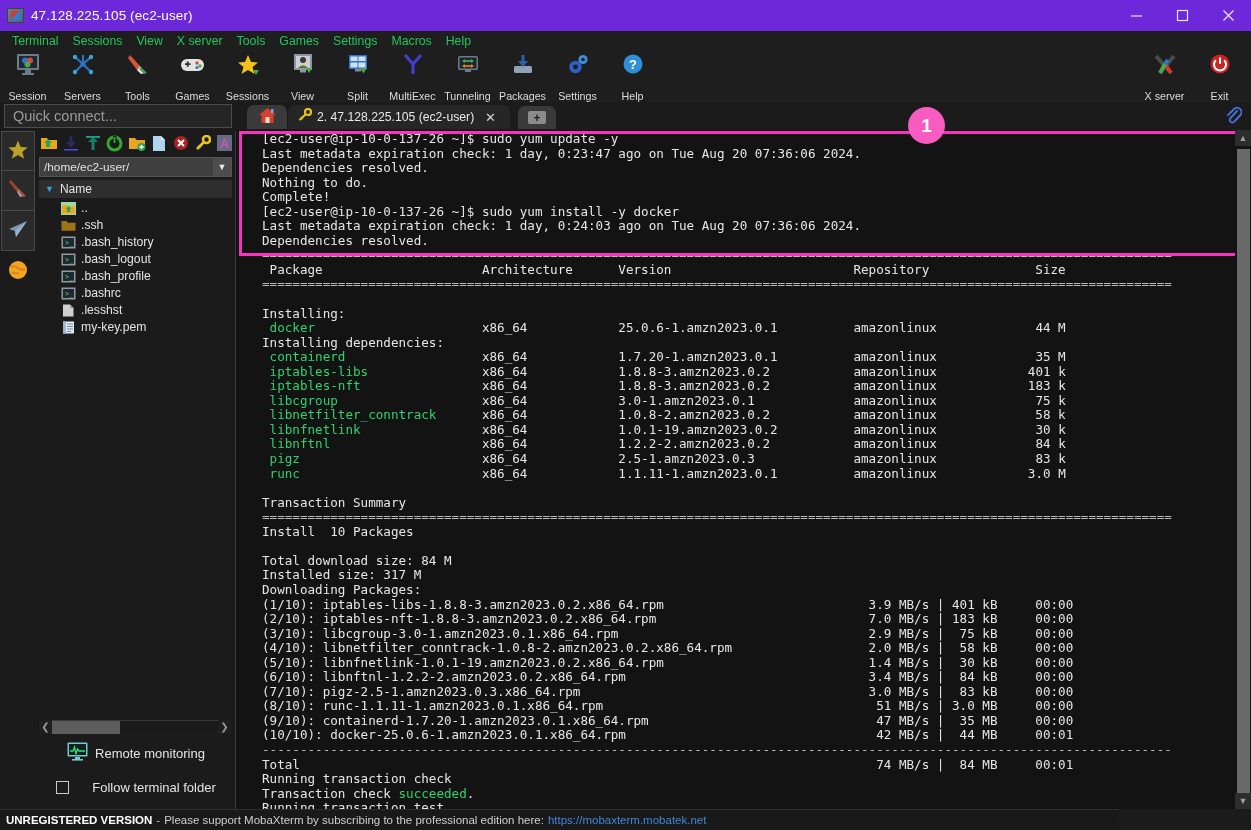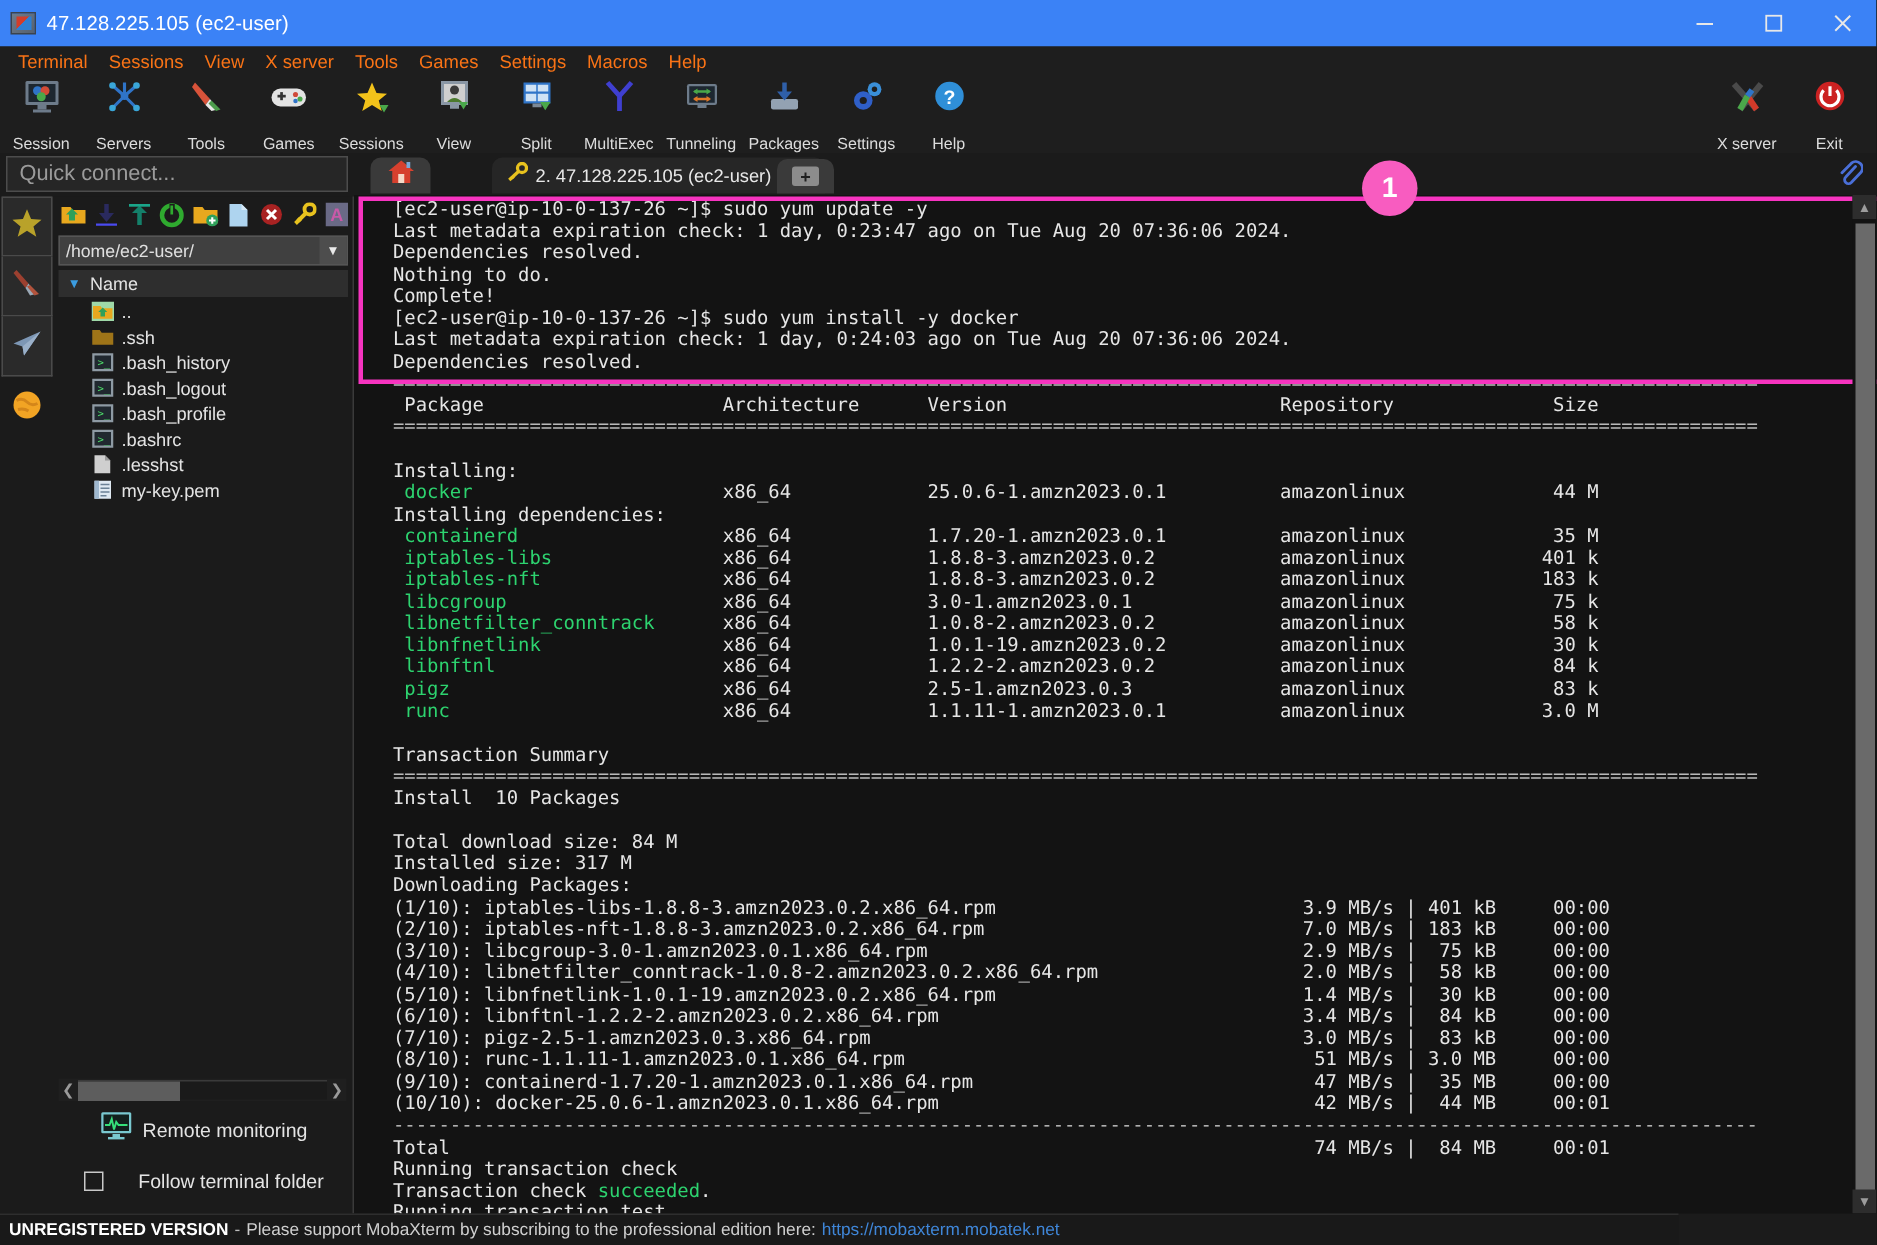--- a/index.html
+++ b/index.html
@@ -7,21 +7,21 @@
     width: 1251px; height: 830px;
     background: #1b1b1b;
     font-family: "Liberation Sans", sans-serif;
     overflow: hidden;
   }
   body { position: relative; }
 
   
   #titlebar {
     position: absolute; left: 0; top: 0; width: 1251px; height: 31px;
-    background: #3b82f6; display: flex; align-items: center;
+    background: #6d28d9; display: flex; align-items: center;
   }
   #title-icon {
     width: 17px; height: 15px; margin-left: 7px; margin-right: 7px;
     background: linear-gradient(135deg,#6f7d8c 0%,#556070 100%);
     border: 1px solid #3b434d; position: relative; flex: none;
   }
   #title-icon::after {
     content:""; position:absolute; left:3px; top:2px; width:10px; height:9px;
     background:
       linear-gradient(135deg, #d23d2a 0%, #d23d2a 45%, #2d7fd3 45%, #2d7fd3 100%);
@@ -35,21 +35,21 @@
   }
   .wbtn svg { display:block; }
   #win-controls { position:absolute; right:0; top:0; display:flex; }
 
   
   #menubar {
     position: absolute; left: 0; top: 31px; width: 1251px; height: 19px;
     background: #1e1e1e; display: flex; align-items: center; padding-left: 5px;
   }
   .menu-item {
-    color: #f97316; font-size: 12.3px; padding: 1px 7px; white-space: nowrap;
+    color: #22c55e; font-size: 12.3px; padding: 1px 7px; white-space: nowrap;
   }
 
   
   #toolbar {
     position: absolute; left: 0; top: 50px; width: 1251px; height: 52px;
     background: #1e1e1e; display: flex; align-items: flex-start;
   }
   .tb-btn {
     width: 55px; height: 52px; display: flex; flex-direction: column;
     align-items: center; justify-content: flex-start; padding-top: 3px;
@@ -136,21 +136,21 @@
     background: #1b1b1b;
   }
   #home-tab {
     position: absolute; left: 11px; top: 3px; width: 40px; height: 24px;
     background: #3a3a3a; border-radius: 7px 7px 0 0;
     display: flex; align-items: center; justify-content: center;
   }
   #session-tab {
     position: absolute; left: 52px; top: 3px; width: 222px; height: 24px;
     background: #262626; border-radius: 7px 7px 0 0;
-    display: flex; align-items: center; padding-left: 9px; gap: 5px; margin-left: 40px;
+    display: flex; align-items: center; padding-left: 9px; gap: 5px;
   }
   #session-tab .ttxt { color: #e9e9e9; font-size: 12.2px; white-space: nowrap; }
   #session-tab .tclose { position:absolute; right: 14px; color:#d2d2d2; font-size:13px; }
   #newtab {
     position: absolute; left: 282px; top: 4px; width: 38px; height: 23px;
     background: #3a3a3a; border-radius: 7px 7px 0 0;
     display:flex; align-items:center; justify-content:center;
   }
   #newtab .plus {
     width: 18px; height: 13px; background: #8c8c8c; border-radius: 2px;

